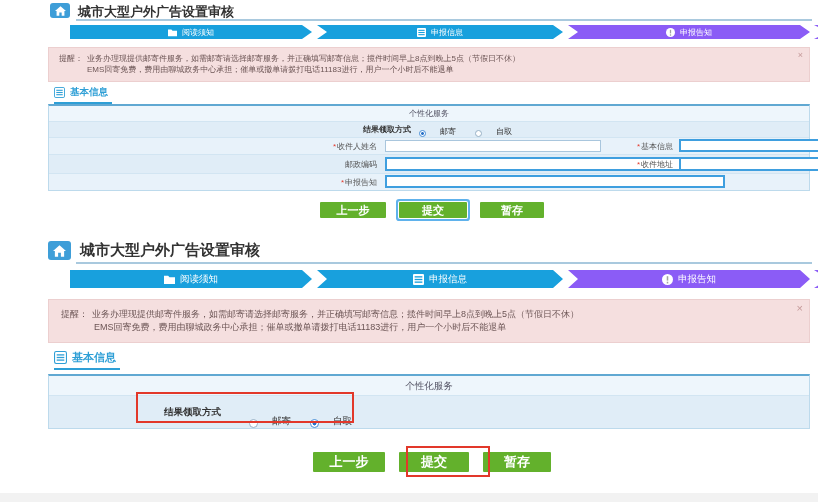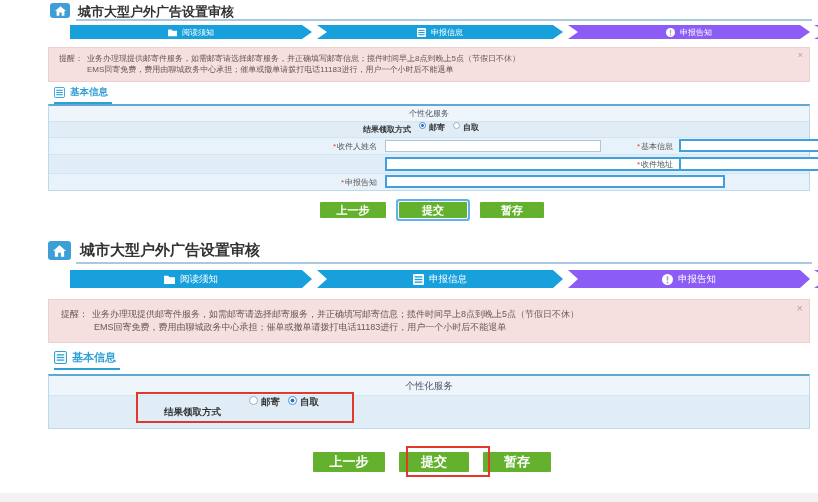--- a/index.html
+++ b/index.html
@@ -72,21 +72,21 @@
   .rh2 { top:0; height:20px; background:#eef6fc; text-align:center; font-size:9.5px; color:#556; line-height:20px; }
   .rr2 { top:20px; height:32px; background:#e0edf7; }
 
   .flabel { position:absolute; top:0; bottom:0; text-align:right; color:#555; font-size:8px; display:flex; align-items:center; justify-content:flex-end; white-space:nowrap; }
   .req { color:#e33c2e; font-style:normal; margin-right:1px; }
   .lab-l { left:0; width:328px; }
   .lab-r { left:410px; width:214px; }
   .rr-label { left:0; width:362px; font-weight:bold; color:#333; }
   .rl2 { left:0; width:172px; font-size:9.5px; font-weight:bold; color:#333; }
 
-  .opts { position:absolute; top:0; bottom:0; display:flex; align-items:flex-start; gap:3px; font-weight:bold; color:#333; }
+  .opts { position:absolute; top:0; bottom:0; display:flex; align-items:flex-end; gap:14px; font-weight:normal; color:#333; }
   .opts1 { left:370px; font-size:8px; }
   .opts2 { left:200px; font-size:9.5px; }
   .radio { display:inline-block; border:1px solid #97b1c6; border-radius:50%; background:#fff; }
   .p1 .radio { width:7px; height:7px; }
   .p2 .radio { width:9px; height:9px; }
   .radio.checked { border-color:#4a90d9; background:radial-gradient(circle,#2a72c8 0 35%,#fff 45%); }
   .optlab { margin-right:5px; }
 
   .inp { position:absolute; background:#fff; border:1px solid #a9c6dd; }
   .inp.focus { border:2px solid #3f9fdf; }
@@ -190,20 +190,24 @@
             <span>收件人姓名</span>
           </span>
         <span class="inp i-name"><span class="blob b-name"></span></span>
         <span class="flabel lab-r">
             <em class="req">*</em>
             <span>基本信息</span>
           </span>
         <span class="inp focus i-phone"><span class="blob b-phone"></span></span>
       </div>
       <div class="trow fr2">
+        <span class="flabel lab-l">
+            <em class="req"></em>
+            <span>邮政编码</span>
+          </span>
         <span class="inp focus i-post"></span>
         <span class="flabel lab-r">
             <em class="req">*</em>
             <span>收件地址</span>
           </span>
         <span class="inp focus i-addr"><span class="blob b-addr"></span></span>
       </div>
       <div class="trow fr3">
         <span class="flabel lab-l">
             <em class="req">*</em>

